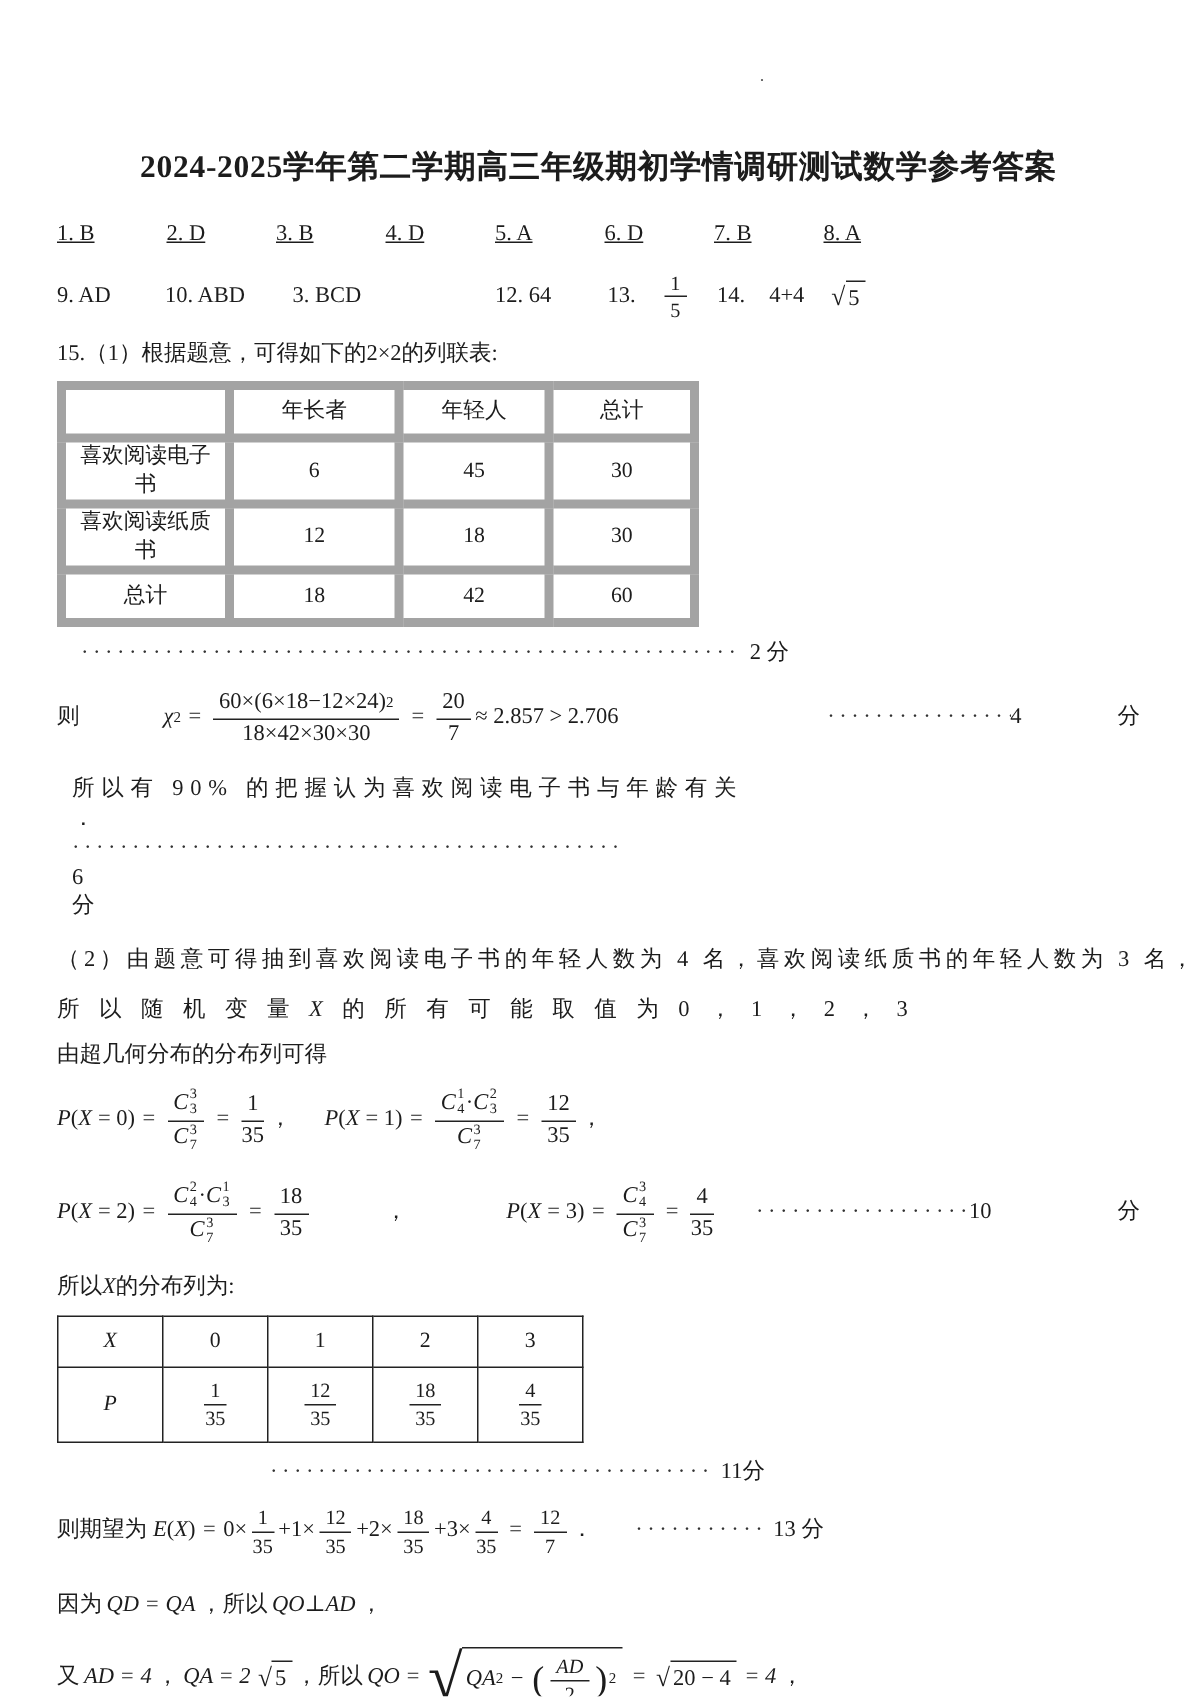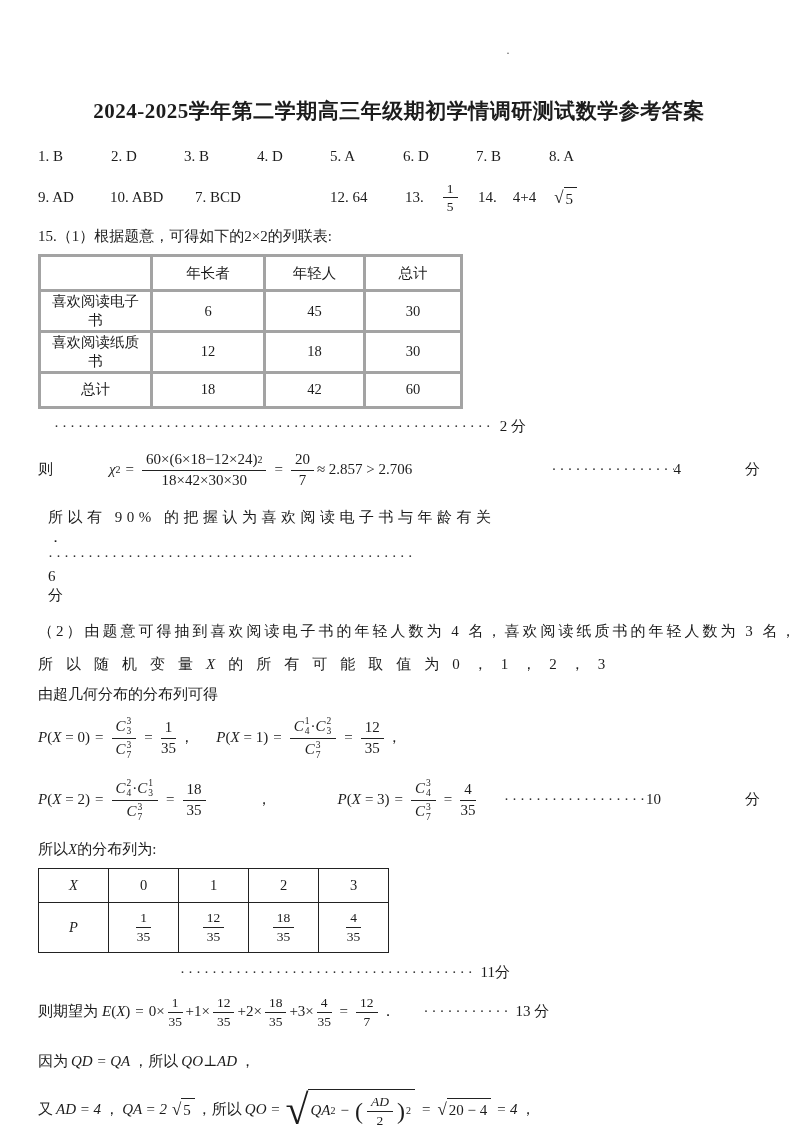--- a/index.html
+++ b/index.html
@@ -7,21 +7,21 @@
   .page {
     position:relative; width:800px; height:1131px; margin:0 auto;
     background:#fff; color:#1c1c1c;
     font-family:"Liberation Serif","DejaVu Serif",serif;
     font-size:15px; line-height:1.3;
     padding:0 40px 0 38px; overflow:hidden;
   }
   .top-dot { position:absolute; top:46px; left:506px; font-size:12px; color:#555; }
   .title { padding-top:98px; text-align:center; font-size:21px; font-weight:bold; letter-spacing:.5px; }
   .ans-row { display:flex; align-items:center; margin-top:22px; }
-  .r1 > span { width:73px; }
+  .r1 > span { width:73px;text-decoration:underline; }
   .r2 { margin-top:12px; height:38px; }
   .r2 > :nth-child(1){width:72px} .r2 > :nth-child(2){width:85px}
   .r2 > :nth-child(3){width:135px} .r2 > :nth-child(4){width:75px}
   .r2 > :nth-child(5){width:73px}
   .ansitem { display:inline-flex; align-items:center; gap:16px; }
 
   .mi { font-style:italic; }
   .m  { font-style:italic; margin:0 3px; }
   .op { margin:0 5px; }
   sup { font-size:10px; vertical-align:super; line-height:0; }
@@ -39,21 +39,21 @@
   .root .rc  { border-top:1px solid #222; display:inline-flex; align-items:center; padding:2px 4px 0 2px; }
   .root.big .rad { font-size:42px; font-weight:300; }
   .bigp { font-size:24px; line-height:0; margin:0 1px; }
 
   .dots { letter-spacing:3px; color:#333; overflow:hidden; white-space:nowrap; }
 
   .line { margin-top:14px; white-space:nowrap; }
   .intro15 { margin-top:10px; }
   table { border-collapse:collapse; font-size:14.5px; }
   .t1 { margin-top:8px; }
-  .t1 td { border:3px solid #a3a3a3; text-align:center; height:35px; padding:0 6px; }
+  .t1 td { border:6px solid #a3a3a3; text-align:center; height:35px; padding:0 6px; }
   .t1 td:nth-child(1){width:112px} .t1 td:nth-child(2){width:113px}
   .t1 td:nth-child(3){width:100px} .t1 td:nth-child(4){width:97px}
   .leader2 { margin-top:8px; margin-left:16px; display:flex; align-items:center; width:472px; }
   .leader2 .dots { flex:1; }
   .leader2 .mark { margin-left:6px; }
 
   .chi-row { margin-top:10px; display:flex; align-items:center; height:48px; }
   .chi-row .formula { margin-left:56px; display:inline-flex; align-items:center; }
   .chi-row .dots { margin-left:auto; width:122px; }
   .chi-row .fen { margin-left:64px; }
@@ -113,21 +113,21 @@
     <span>4. D</span>
     <span>5. A</span>
     <span>6. D</span>
     <span>7. B</span>
     <span>8. A</span>
   </div>
 
   <div class="ans-row r2">
     <span>9. AD</span>
     <span>10. ABD</span>
-    <span>7. BCD</span>
+    <span>3. BCD</span>
     <span>12. 64</span>
     <span class="ansitem">
         <span>13.</span>
         <span class="frac sm">
           <span class="fn">1</span>
           <span class="fd">5</span>
         </span>
       </span>
     <span class="ansitem">
         <span>14.</span>

